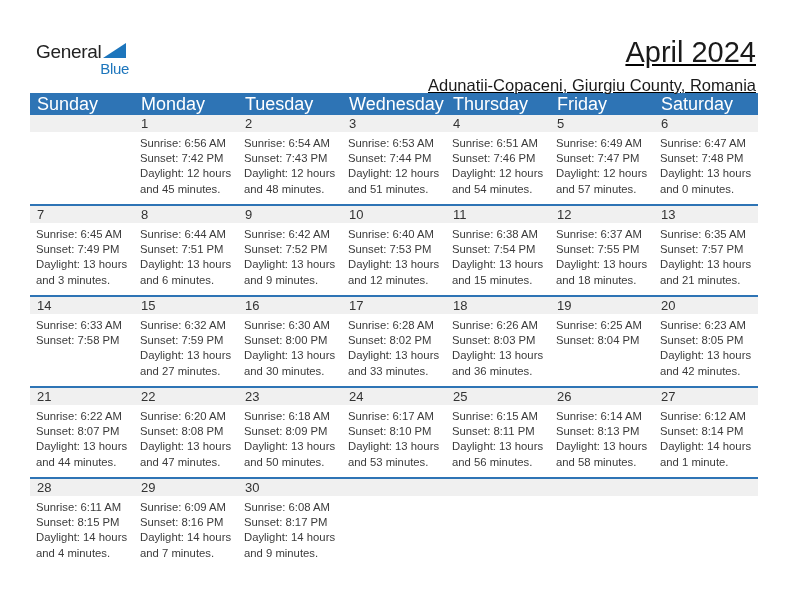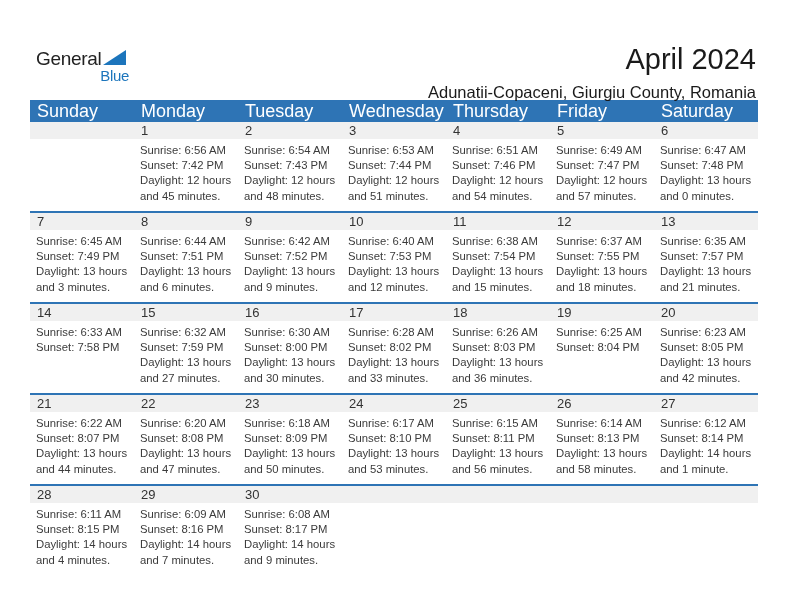--- a/index.html
+++ b/index.html
@@ -5,40 +5,40 @@
   html, body {
     margin: 0; padding: 0;
     width: 792px; height: 612px;
     background: #ffffff;
     overflow: hidden;
     font-family: "Liberation Sans", sans-serif;
   }
   .page { position: relative; width: 792px; height: 612px; }
 
   
-  .top-area { position: relative; height: 93px; margin-top: 7px; }
+  .top-area { position: relative; height: 93px; }
 
   .logo { position: absolute; left: 36px; top: 42px; width: 96px; }
   .logo-row1 { white-space: nowrap; line-height: 20px; }
   .logo-general {
     font-size: 19px; color: #222222; letter-spacing: -0.3px;
   }
   .logo-tri {
     display: inline-block; width: 0; height: 0;
     border-left: 23px solid transparent;
     border-bottom: 15px solid #1c75bc;
     margin-left: 1px;
   }
   .logo-row2 {
     text-align: right; padding-right: 3px; margin-top: -4px;
     font-size: 15px; color: #1c75bc; letter-spacing: -0.3px; line-height: 19px;
   }
 
   .titles {
-    position: absolute; right: 36px; top: 36px; text-align: right; width: 600px;
+    position: absolute; right: 36px; top: 36px; text-align: right; width: 600px; text-decoration: underline;
   }
   .cal-title { font-size: 29px; color: #1a1a1a; line-height: 32px; }
   .cal-subtitle { font-size: 16.5px; color: #1a1a1a; line-height: 20px; margin-top: 7px; }
 
   
   .calendar { margin-left: 30px; width: 728px; }
 
   .weekdays {
     display: grid; grid-template-columns: repeat(7, 1fr);
     background: #2e74b5; height: 22px;

